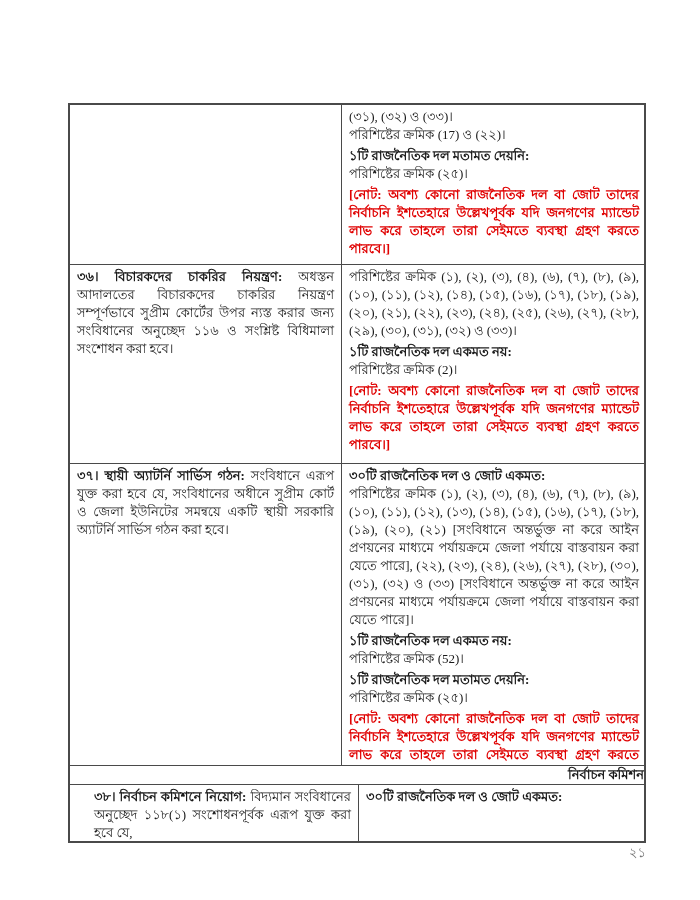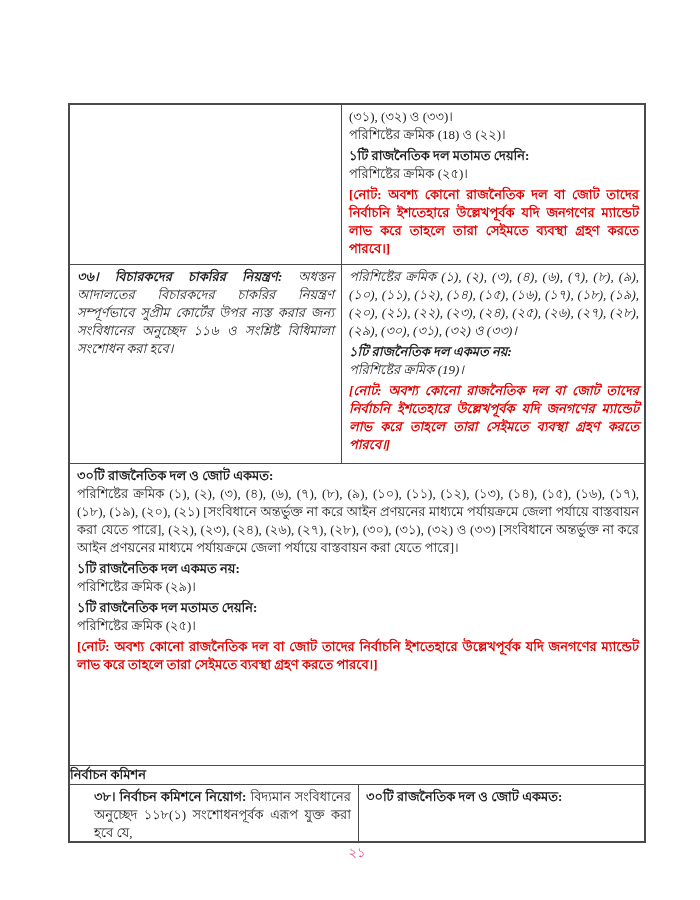--- a/index.html
+++ b/index.html
@@ -50,76 +50,80 @@
   .gap { margin-top: 3px; }
   .b { font-weight: bold; }
   .note {
     color: #e00000;
     font-weight: bold;
   }
   .section-row {
     display: block;
     border-bottom: 1.5px solid #4a4a4a;
     height: 19px;
-    text-align: left;
+    text-align: right;
     font-weight: bold;
     font-size: 13px;
     line-height: 18px;
     overflow: hidden;
+    padding-left: 19px;
   }
   .row-cont   { height: 160px; }
-  .row-36     { height: 199px; font-style: italic; }
+  .row-36     { height: 199px; }
   .row-37     { height: 302px; }
   .row-38     { height: 56px; padding-left: 17px;  }
   .page-number {
     position: absolute;
     left: 68px; top: 809px;
     width: 578px;
-    text-align: center;
+    text-align: right;
     font-size: 13px;
     line-height: 16px;
-    color: #ec4899;
+    color: #737373;
   }
 </style>
 </head>
 <body>
 
 <div class="page">
 
   <div class="doc-table">
 
     <div class="trow row-cont">
       <div class="tcell-left"></div>
       <div class="tcell-right">
         <p class="p">(৩১), (৩২) ও (৩৩)।</p>
-        <p class="p">পরিশিষ্টের ক্রমিক (18) ও (২২)।</p>
+        <p class="p">পরিশিষ্টের ক্রমিক (17) ও (২২)।</p>
         <p class="p b gap">১টি রাজনৈতিক দল মতামত দেয়নি:</p>
         <p class="p">পরিশিষ্টের ক্রমিক (২৫)।</p>
         <p class="p note gap">[নোট: অবশ্য কোনো রাজনৈতিক দল বা জোট তাদের নির্বাচনি ইশতেহারে উল্লেখপূর্বক যদি জনগণের ম্যান্ডেট লাভ করে তাহলে তারা সেইমতে ব্যবস্থা গ্রহণ করতে পারবে।]</p>
       </div>
     </div>
 
     <div class="trow row-36">
       <div class="tcell-left">
         <p class="p"><span class="b">৩৬। বিচারকদের চাকরির নিয়ন্ত্রণ:</span> <span>অধস্তন আদালতের বিচারকদের চাকরির নিয়ন্ত্রণ সম্পূর্ণভাবে সুপ্রীম কোর্টের উপর ন্যস্ত করার জন্য সংবিধানের অনুচ্ছেদ ১১৬ ও সংশ্লিষ্ট বিধিমালা সংশোধন করা হবে।</span></p>
       </div>
       <div class="tcell-right">
         <p class="p">পরিশিষ্টের ক্রমিক (১), (২), (৩), (৪), (৬), (৭), (৮), (৯), (১০), (১১), (১২), (১৪), (১৫), (১৬), (১৭), (১৮), (১৯), (২০), (২১), (২২), (২৩), (২৪), (২৫), (২৬), (২৭), (২৮), (২৯), (৩০), (৩১), (৩২) ও (৩৩)।</p>
         <p class="p b gap">১টি রাজনৈতিক দল একমত নয়:</p>
-        <p class="p">পরিশিষ্টের ক্রমিক (19)।</p>
+        <p class="p">পরিশিষ্টের ক্রমিক (2)।</p>
         <p class="p note gap">[নোট: অবশ্য কোনো রাজনৈতিক দল বা জোট তাদের নির্বাচনি ইশতেহারে উল্লেখপূর্বক যদি জনগণের ম্যান্ডেট লাভ করে তাহলে তারা সেইমতে ব্যবস্থা গ্রহণ করতে পারবে।]</p>
       </div>
     </div>
 
     <div class="trow row-37">
+      <div class="tcell-left">
+        <p class="p"><span class="b">৩৭। স্থায়ী অ্যাটর্নি সার্ভিস গঠন:</span> <span>সংবিধানে এরূপ যুক্ত করা হবে যে, সংবিধানের অধীনে সুপ্রীম কোর্ট ও জেলা ইউনিটের সমন্বয়ে একটি স্থায়ী সরকারি অ্যাটর্নি সার্ভিস গঠন করা হবে।</span></p>
+      </div>
       <div class="tcell-right">
         <p class="p b">৩০টি রাজনৈতিক দল ও জোট একমত:</p>
         <p class="p">পরিশিষ্টের ক্রমিক (১), (২), (৩), (৪), (৬), (৭), (৮), (৯), (১০), (১১), (১২), (১৩), (১৪), (১৫), (১৬), (১৭), (১৮), (১৯), (২০), (২১) [সংবিধানে অন্তর্ভুক্ত না করে আইন প্রণয়নের মাধ্যমে পর্যায়ক্রমে জেলা পর্যায়ে বাস্তবায়ন করা যেতে পারে], (২২), (২৩), (২৪), (২৬), (২৭), (২৮), (৩০), (৩১), (৩২) ও (৩৩) [সংবিধানে অন্তর্ভুক্ত না করে আইন প্রণয়নের মাধ্যমে পর্যায়ক্রমে জেলা পর্যায়ে বাস্তবায়ন করা যেতে পারে]।</p>
         <p class="p b gap">১টি রাজনৈতিক দল একমত নয়:</p>
-        <p class="p">পরিশিষ্টের ক্রমিক (২৯)।</p>
+        <p class="p">পরিশিষ্টের ক্রমিক (52)।</p>
         <p class="p b gap">১টি রাজনৈতিক দল মতামত দেয়নি:</p>
         <p class="p">পরিশিষ্টের ক্রমিক (২৫)।</p>
         <p class="p note gap">[নোট: অবশ্য কোনো রাজনৈতিক দল বা জোট তাদের নির্বাচনি ইশতেহারে উল্লেখপূর্বক যদি জনগণের ম্যান্ডেট লাভ করে তাহলে তারা সেইমতে ব্যবস্থা গ্রহণ করতে পারবে।]</p>
       </div>
     </div>
 
     <div class="section-row">নির্বাচন কমিশন</div>
 
     <div class="trow row-38">
       <div class="tcell-left">

